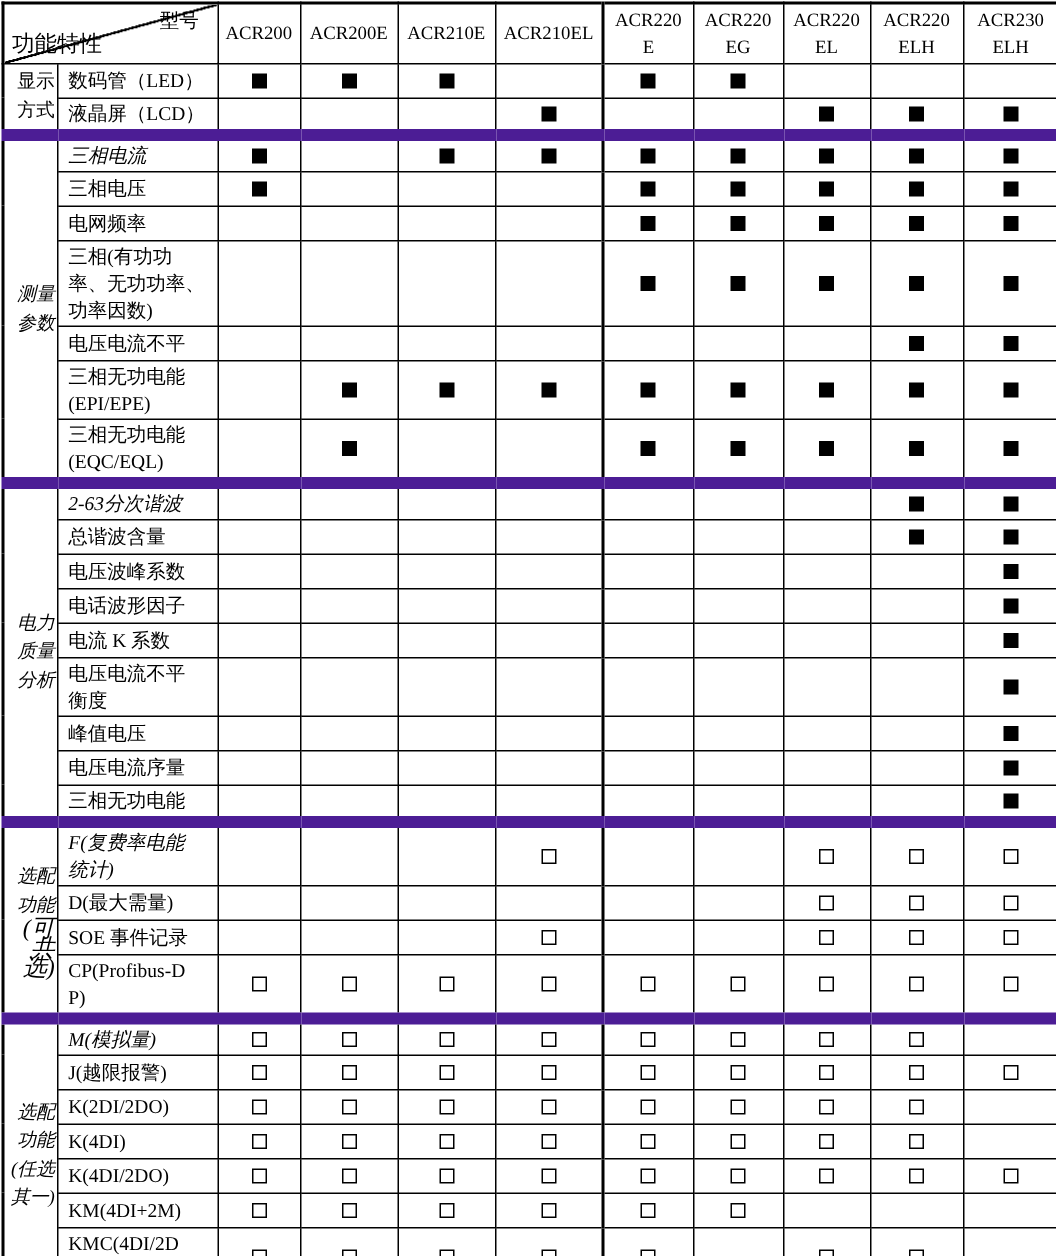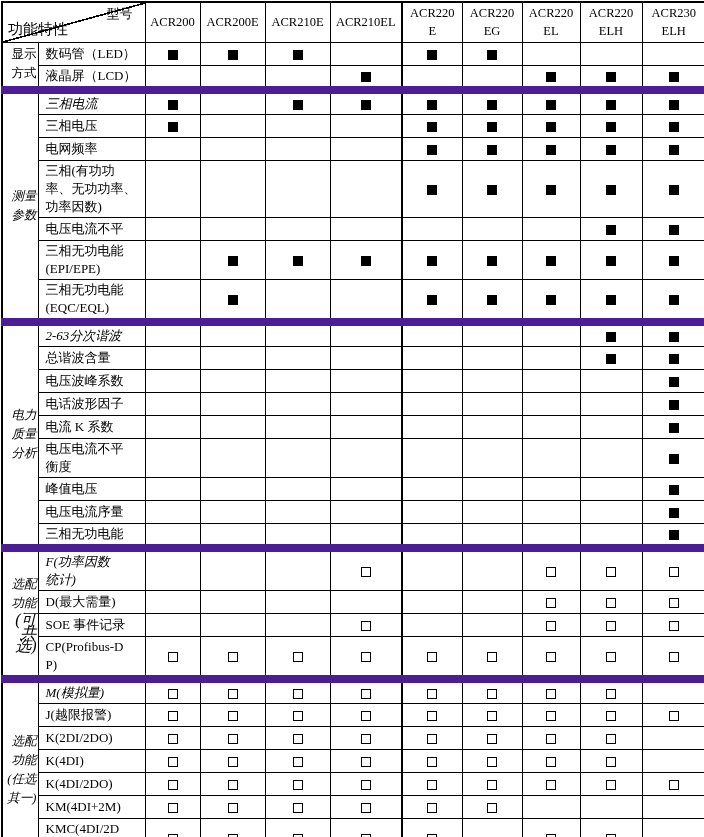--- a/index.html
+++ b/index.html
@@ -364,21 +364,21 @@
           <td class="mark-cell"></td>
           <td class="mark-cell"><span class="mk-f"></span></td>
         </tr>
         <tr class="sec-top">
           <td rowspan="4" class="group-cell">
             <div>选配</div>
             <div>功能</div>
             <div class="small">(可共</div>
             <div class="small">选)</div>
           </td>
-          <td class="feature-cell">F(功率因数
+          <td class="feature-cell">F(复费率电能
 统计)</td>
           <td class="mark-cell"></td>
           <td class="mark-cell"></td>
           <td class="mark-cell"></td>
           <td class="mark-cell"><span class="mk-o"></span></td>
           <td class="mark-cell col-divide"></td>
           <td class="mark-cell"></td>
           <td class="mark-cell"><span class="mk-o"></span></td>
           <td class="mark-cell"><span class="mk-o"></span></td>
           <td class="mark-cell"><span class="mk-o"></span></td>

